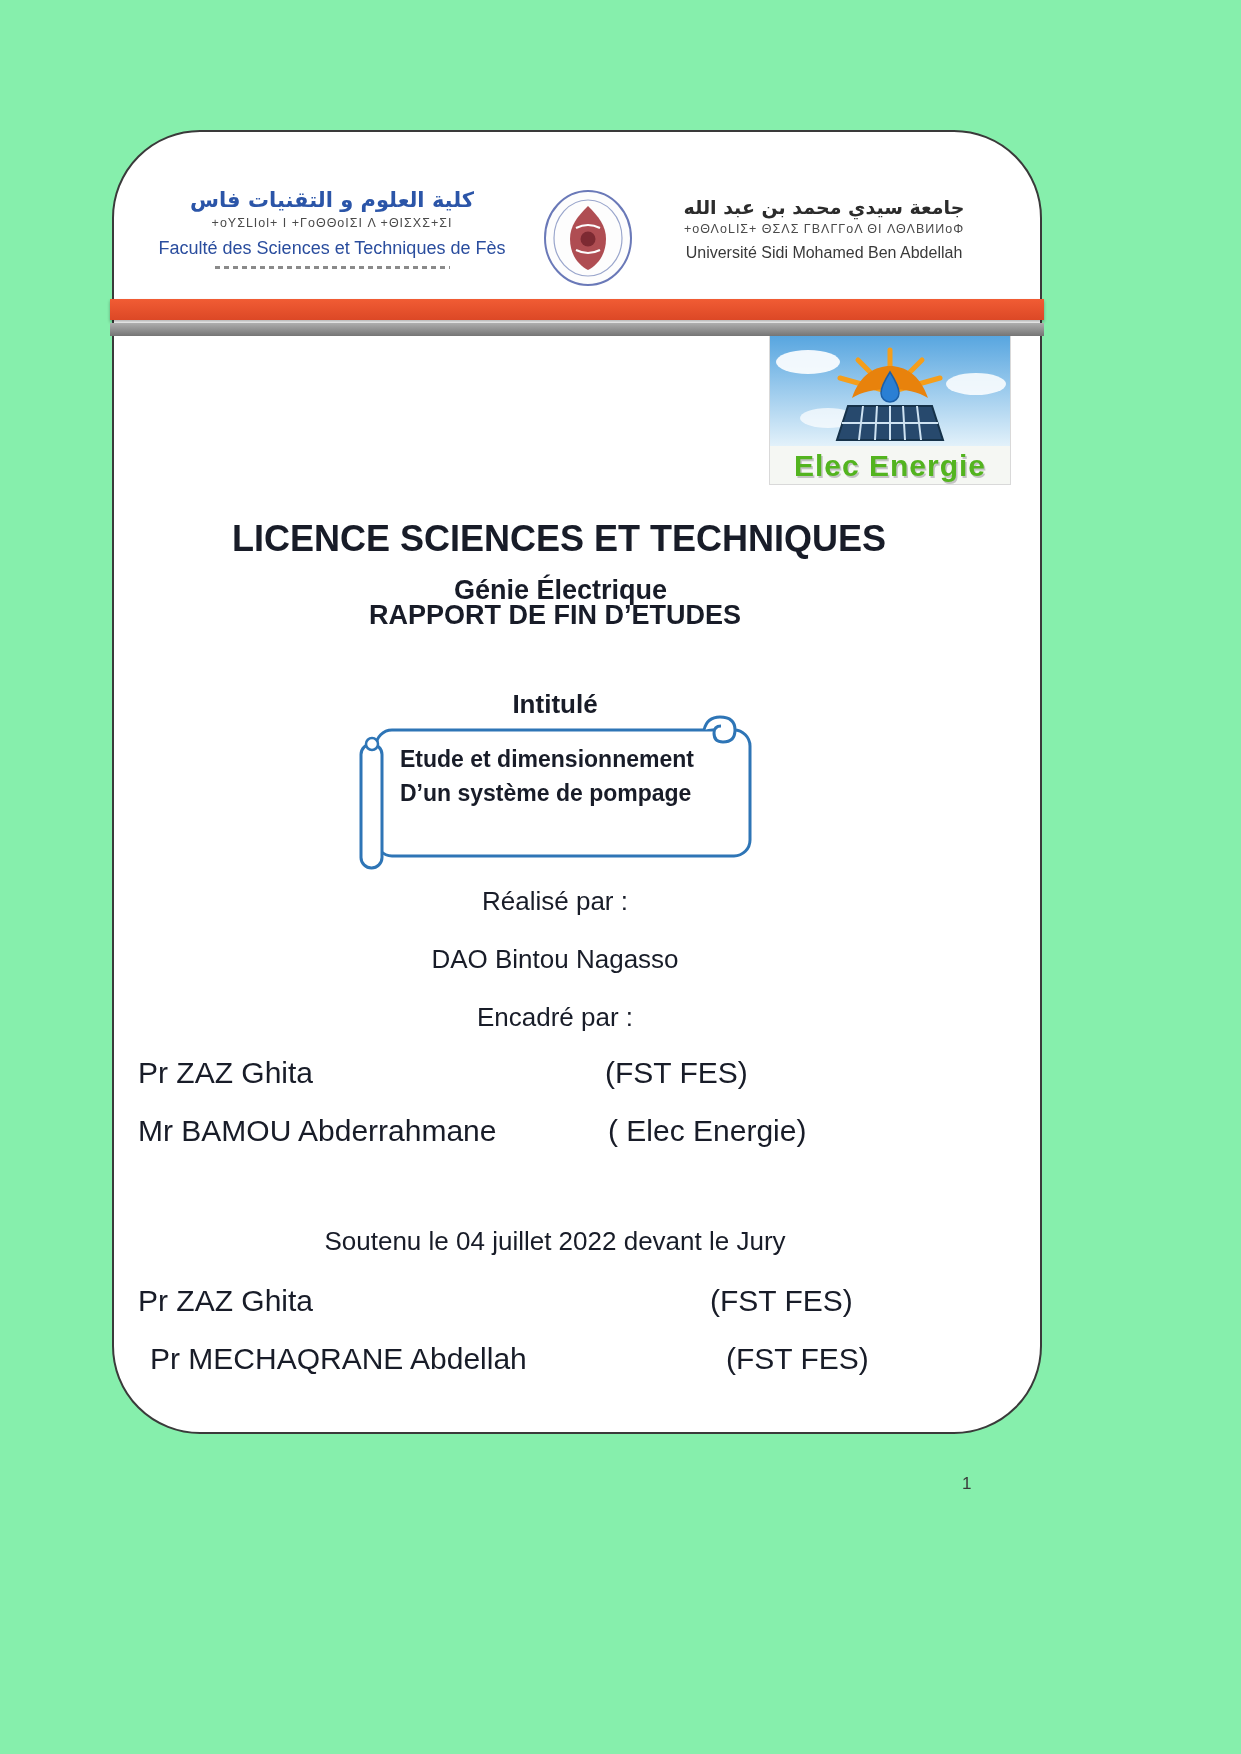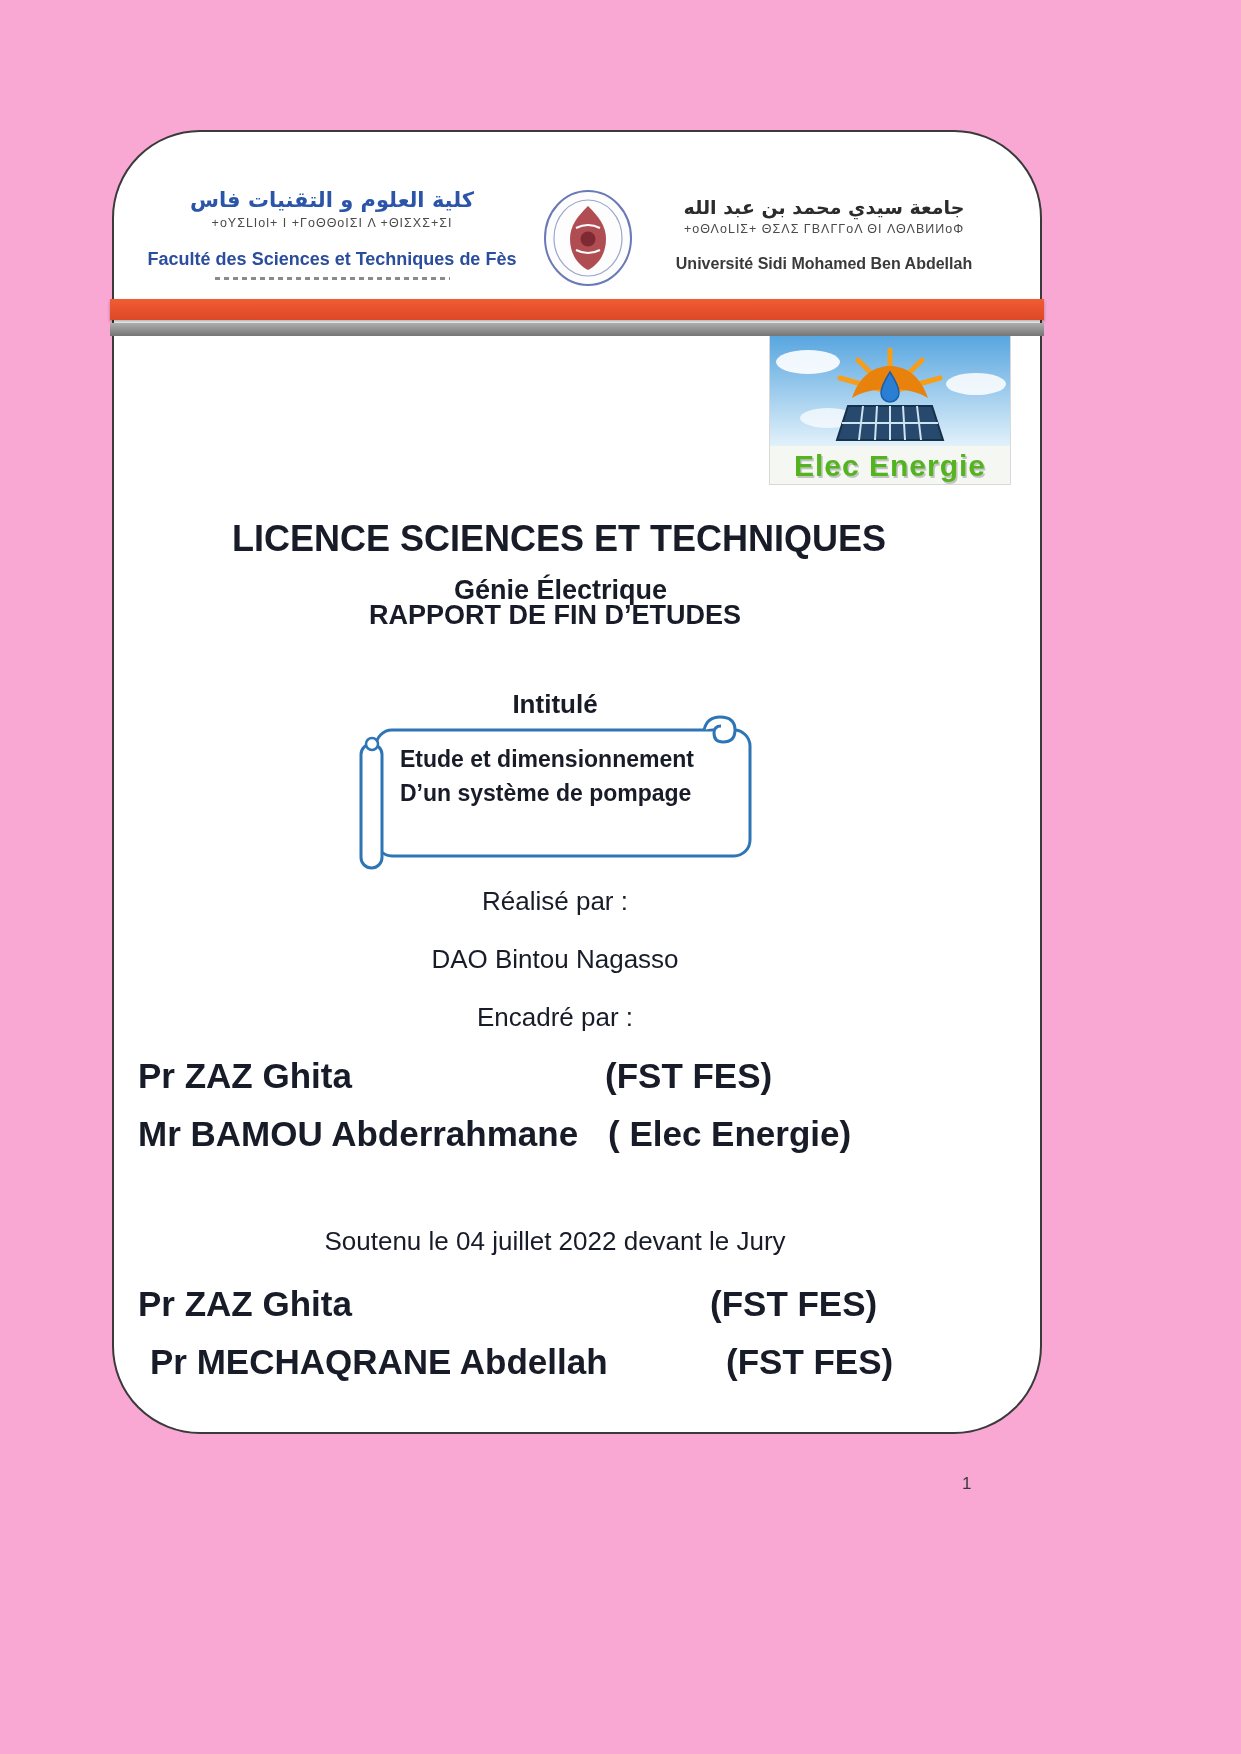--- a/index.html
+++ b/index.html
@@ -1,35 +1,35 @@
 <!DOCTYPE html>
 <html><head>
 <meta charset="utf-8">
 <style>
   * { margin:0; padding:0; box-sizing:border-box; }
   html,body { background:#ffffff; }
   .page {
     position:relative; width:1241px; height:1754px; margin:0 auto;
-    background:#f9a8d4; overflow:hidden;
+    background:#86efac; overflow:hidden;
     font-family:"Liberation Sans","DejaVu Sans",sans-serif; color:#181c28;
   }
   .frame {
     position:absolute; left:112px; top:130px; width:930px; height:1304px;
     border:2px solid #3a3a3a; border-radius:88px; z-index:1; background:#fff;
   }
   
   .header { position:absolute; left:128px; top:188px; width:900px; display:flex; align-items:flex-start; z-index:2; }
   .hblock { text-align:center; }
   .hleft  { width:408px; }
   .hright { width:376px; padding-top:8px; }
   .ar  { font-family:"DejaVu Sans",sans-serif; display:block; }
   .hleft .ar  { font-size:21px; font-weight:700; color:#2b55a8; }
   .hright .ar { font-size:19px; font-weight:700; color:#2c2c2c; }
   .tif { display:block; font-size:12.5px; color:#4a4a4a; letter-spacing:1px; margin-top:4px; white-space:nowrap; }
-  .fr  { display:block; margin-top:19px; font-weight:700; }
+  .fr  { display:block; margin-top:8px; font-weight:400; }
   .hleft .fr  { font-size:18px; color:#2a4d9e; }
   .hright .fr { font-size:16px; color:#3a3a3a; }
   .micro { width:235px; height:3px; margin:7px auto 0; background:repeating-linear-gradient(90deg,#8a8a8a 0 5px,transparent 5px 9px); }
   .emblem { width:100px; padding:0 4px; }
   
   .bar-red  { position:absolute; left:110px; top:299px; width:934px; height:21px; z-index:3;
               background:linear-gradient(180deg,#f15c34,#dc4826); box-shadow:0 2px 3px rgba(0,0,0,.3); }
   .bar-gray { position:absolute; left:110px; top:323px; width:934px; height:13px; z-index:3;
               background:linear-gradient(180deg,#aeaeae,#757575); }
   
@@ -47,21 +47,21 @@
   .t4 { top:689px; font-size:26px; }
   
   .scroll { position:absolute; left:352px; top:714px; width:424px; height:160px; z-index:2; }
   .scroll .txt { position:absolute; left:48px; top:28px; font-size:23px; font-weight:700; line-height:34px; color:#181c28; }
   .scroll .txt .l3 { margin-left:-16px; }
   
   .cline { position:absolute; left:112px; width:886px; text-align:center; font-weight:400; font-size:26px; z-index:2; }
   .realise { top:886px; }
   .author  { top:944px; }
   .encadre { top:1002px; }
-  .row { position:absolute; font-weight:700; font-size:35px; z-index:2; white-space:nowrap; }
+  .row { position:absolute; font-weight:400; font-size:30px; z-index:2; white-space:nowrap; }
   .sup1-name { left:138px; top:1056px; }  .sup1-aff { left:605px; top:1056px; }
   .sup2-name { left:138px; top:1114px; }  .sup2-aff { left:608px; top:1114px; }
   .soutenu   { top:1226px; }
   .jury1-name { left:138px; top:1284px; } .jury1-aff { left:710px; top:1284px; }
   .jury2-name { left:150px; top:1342px; } .jury2-aff { left:726px; top:1342px; }
   .pagenum { position:absolute; left:962px; top:1474px; font-size:17px; color:#3a3a3a; z-index:2; }
 </style>
 </head>
 <body>
 

